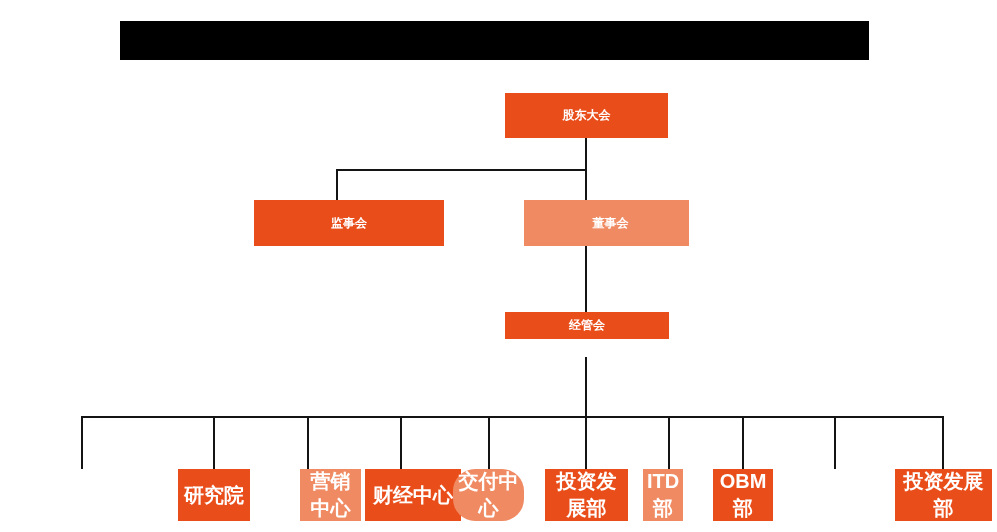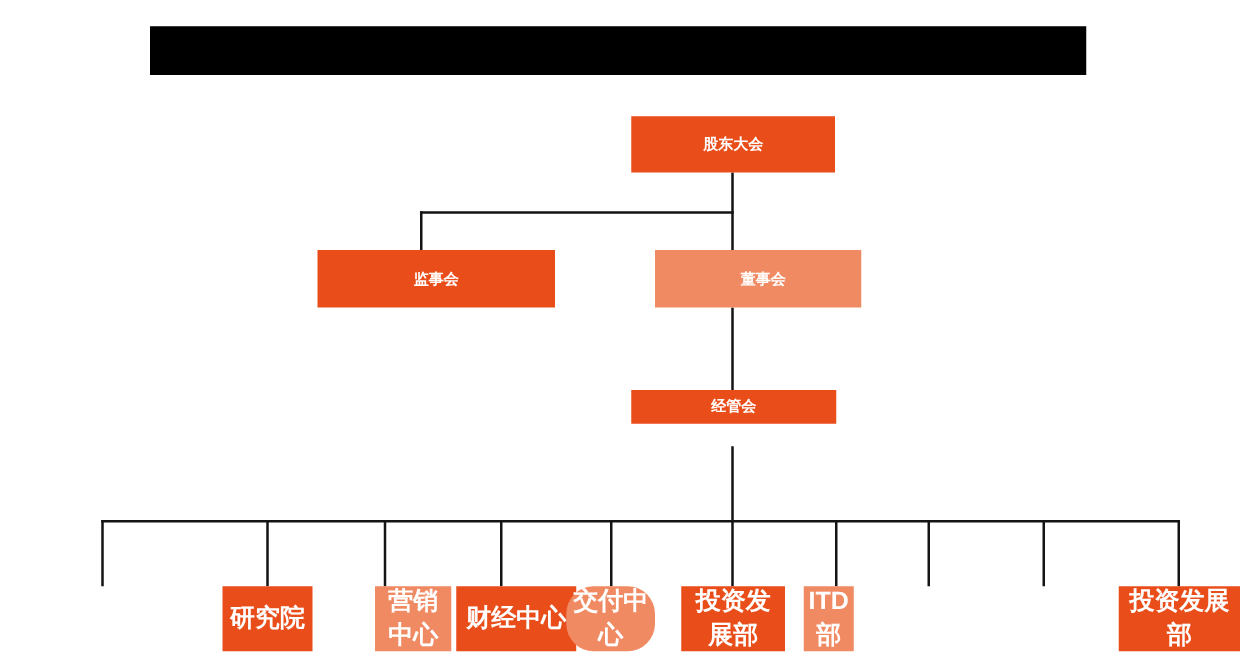--- a/index.html
+++ b/index.html
@@ -115,17 +115,18 @@
   <div class="node dept tone-light d-2">营销中心</div>
 
   <div class="node dept tone-dark d-3">财经中心</div>
 
   <div class="node dept tone-light d-4">交付中心</div>
 
   <div class="node dept tone-dark d-5">投资发展部</div>
 
   <div class="node dept tone-light d-6">ITD部</div>
 
+  <div class="node dept tone-dark d-7">OBM部</div>
 
 
   <div class="node dept tone-dark d-9">投资发展部</div>
 
 </div>
 
 </body></html>

